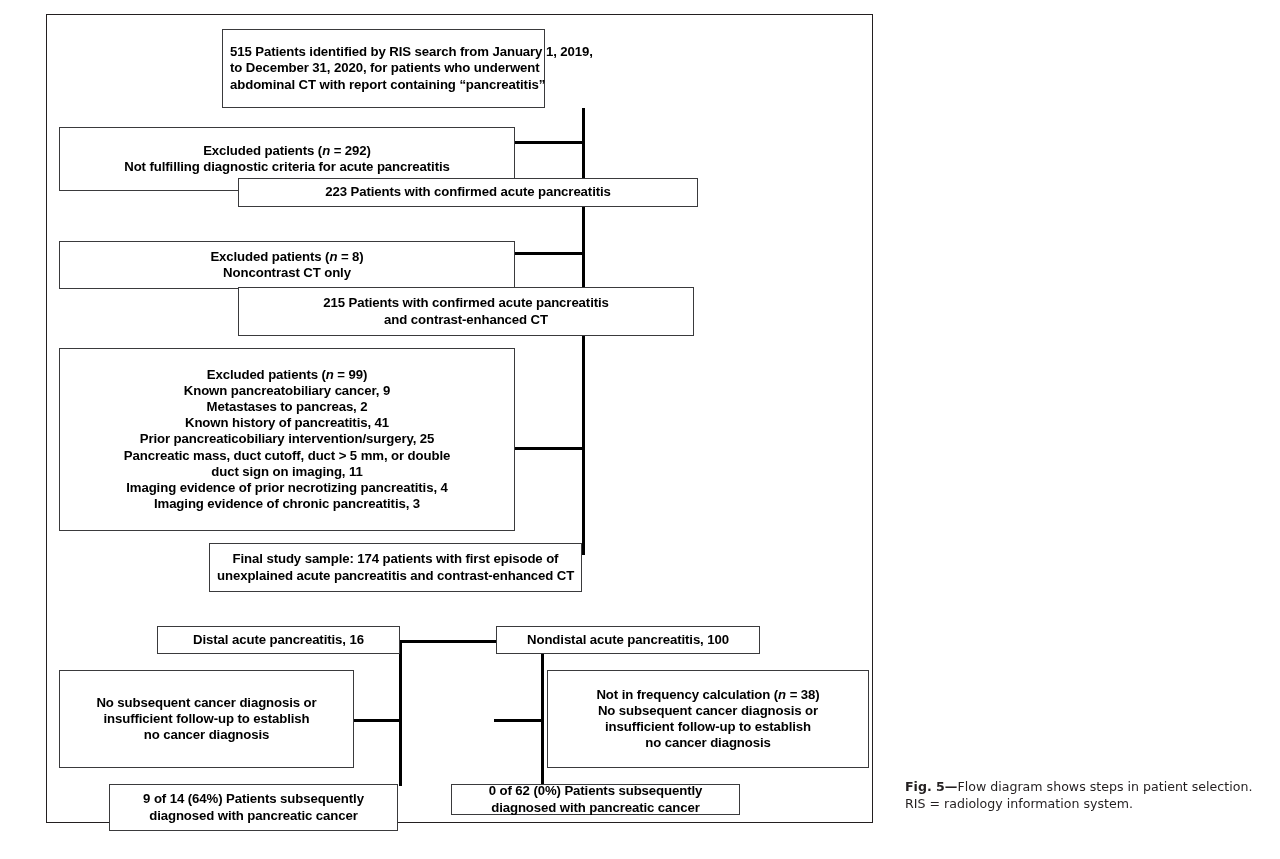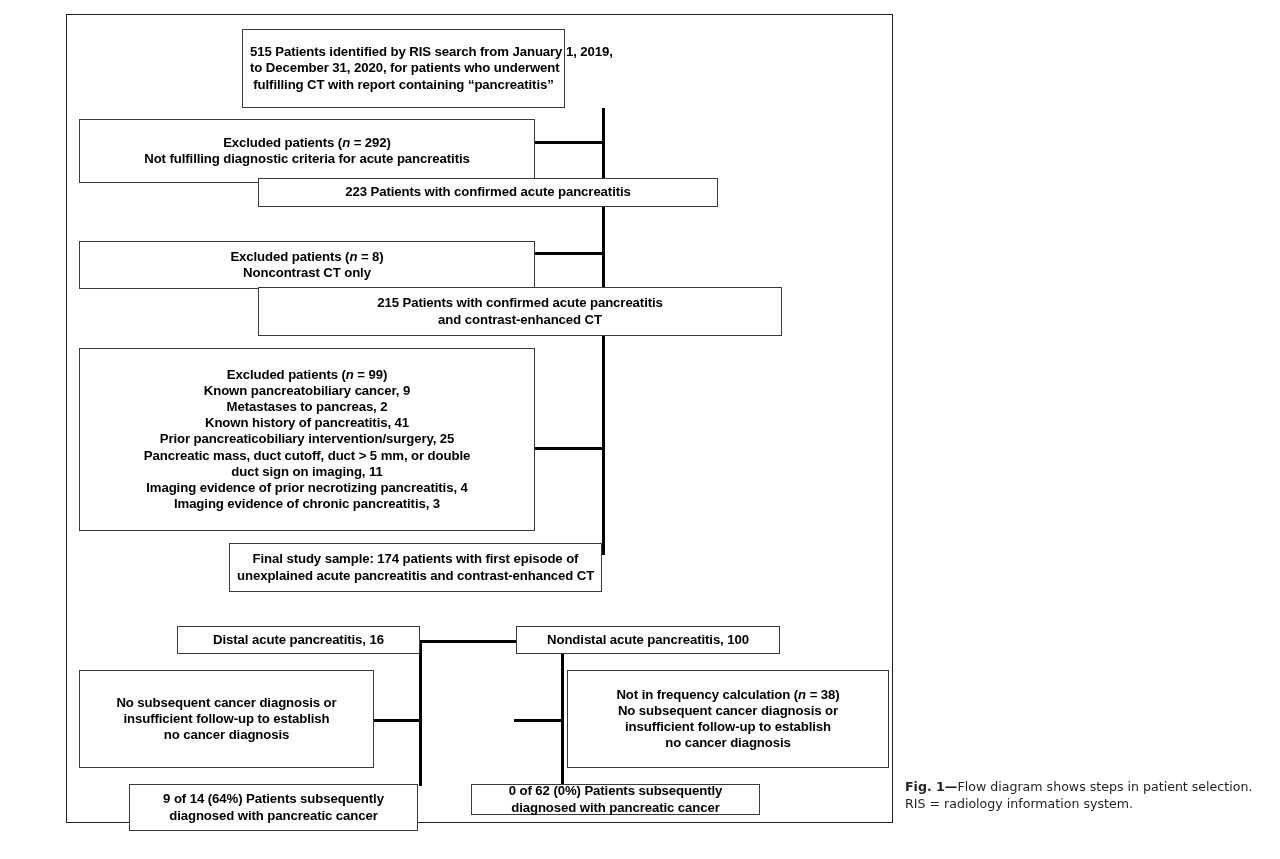--- a/index.html
+++ b/index.html
@@ -19,21 +19,20 @@
   
   #figure-frame {
     position: absolute;
     left: 46px;
     top: 14px;
     width: 827px;
     height: 809px;
     border: 1.6px solid #231f20;
     box-sizing: border-box;
     background: #ffffff;
-    margin-left: 20px;
   }
 
   
   .fbox {
     position: absolute;
     box-sizing: border-box;
     border: 1.5px solid #3a3a3c;
     background: #ffffff;
     color: #000000;
     font-weight: bold;
@@ -91,45 +90,45 @@
   <div class="conn vline" style="left:352px; top:625px; height:146px;"></div>
   <div class="conn vline" style="left:494px; top:611px; height:160px;"></div>
 
   <div class="conn hline" style="left:306px; top:704px; width:49px;"></div>
   <div class="conn hline" style="left:447px; top:704px; width:50px;"></div>
 
   <div class="fbox" style="left:175px; top:14px; width:323px; height:79px;">
     <span class="lines">
       <span class="ln">515 Patients identified by RIS search from January 1, 2019,</span>
       <span class="ln">to December 31, 2020, for patients who underwent</span>
-      <span class="ln">fulfilling CT with report containing “pancreatitis”</span>
-    </span>
-  </div>
-
-  <div class="fbox" style="left:12px; top:104px; width:456px; height:64px;">
+      <span class="ln">abdominal CT with report containing “pancreatitis”</span>
+    </span>
+  </div>
+
+  <div class="fbox" style="left:12px; top:112px; width:456px; height:64px;">
     <span class="lines">
       <span class="ln">Excluded patients (<em>n</em> = 292)</span>
       <span class="ln">Not fulfilling diagnostic criteria for acute pancreatitis</span>
     </span>
   </div>
 
   <div class="fbox" style="left:191px; top:163px; width:460px; height:29px;">
     <span class="lines">
       <span class="ln">223 Patients with confirmed acute pancreatitis</span>
     </span>
   </div>
 
   <div class="fbox" style="left:12px; top:226px; width:456px; height:48px;">
     <span class="lines">
       <span class="ln">Excluded patients (<em>n</em> = 8)</span>
       <span class="ln">Noncontrast CT only</span>
     </span>
   </div>
 
-  <div class="fbox" style="left:191px; top:272px; width:524px; height:49px;">
+  <div class="fbox" style="left:191px; top:272px; width:456px; height:49px;">
     <span class="lines">
       <span class="ln">215 Patients with confirmed acute pancreatitis</span>
       <span class="ln">and contrast-enhanced CT</span>
     </span>
   </div>
 
   <div class="fbox" style="left:12px; top:333px; width:456px; height:183px;">
     <span class="lines">
       <span class="ln">Excluded patients (<em>n</em> = 99)</span>
       <span class="ln">Known pancreatobiliary cancer, 9</span>
@@ -189,14 +188,14 @@
   <div class="fbox" style="left:404px; top:769px; width:289px; height:31px;">
     <span class="lines">
       <span class="ln">0 of 62 (0%) Patients subsequently</span>
       <span class="ln">diagnosed with pancreatic cancer</span>
     </span>
   </div>
 
 </div>
 
 <div id="figure-caption">
-  <span class="cap-label">Fig. 1—</span><span>Flow diagram shows steps in patient selection. RIS = radiology information system.</span>
+  <span class="cap-label">Fig. 5—</span><span>Flow diagram shows steps in patient selection. RIS = radiology information system.</span>
 </div>
 
 </body></html>

